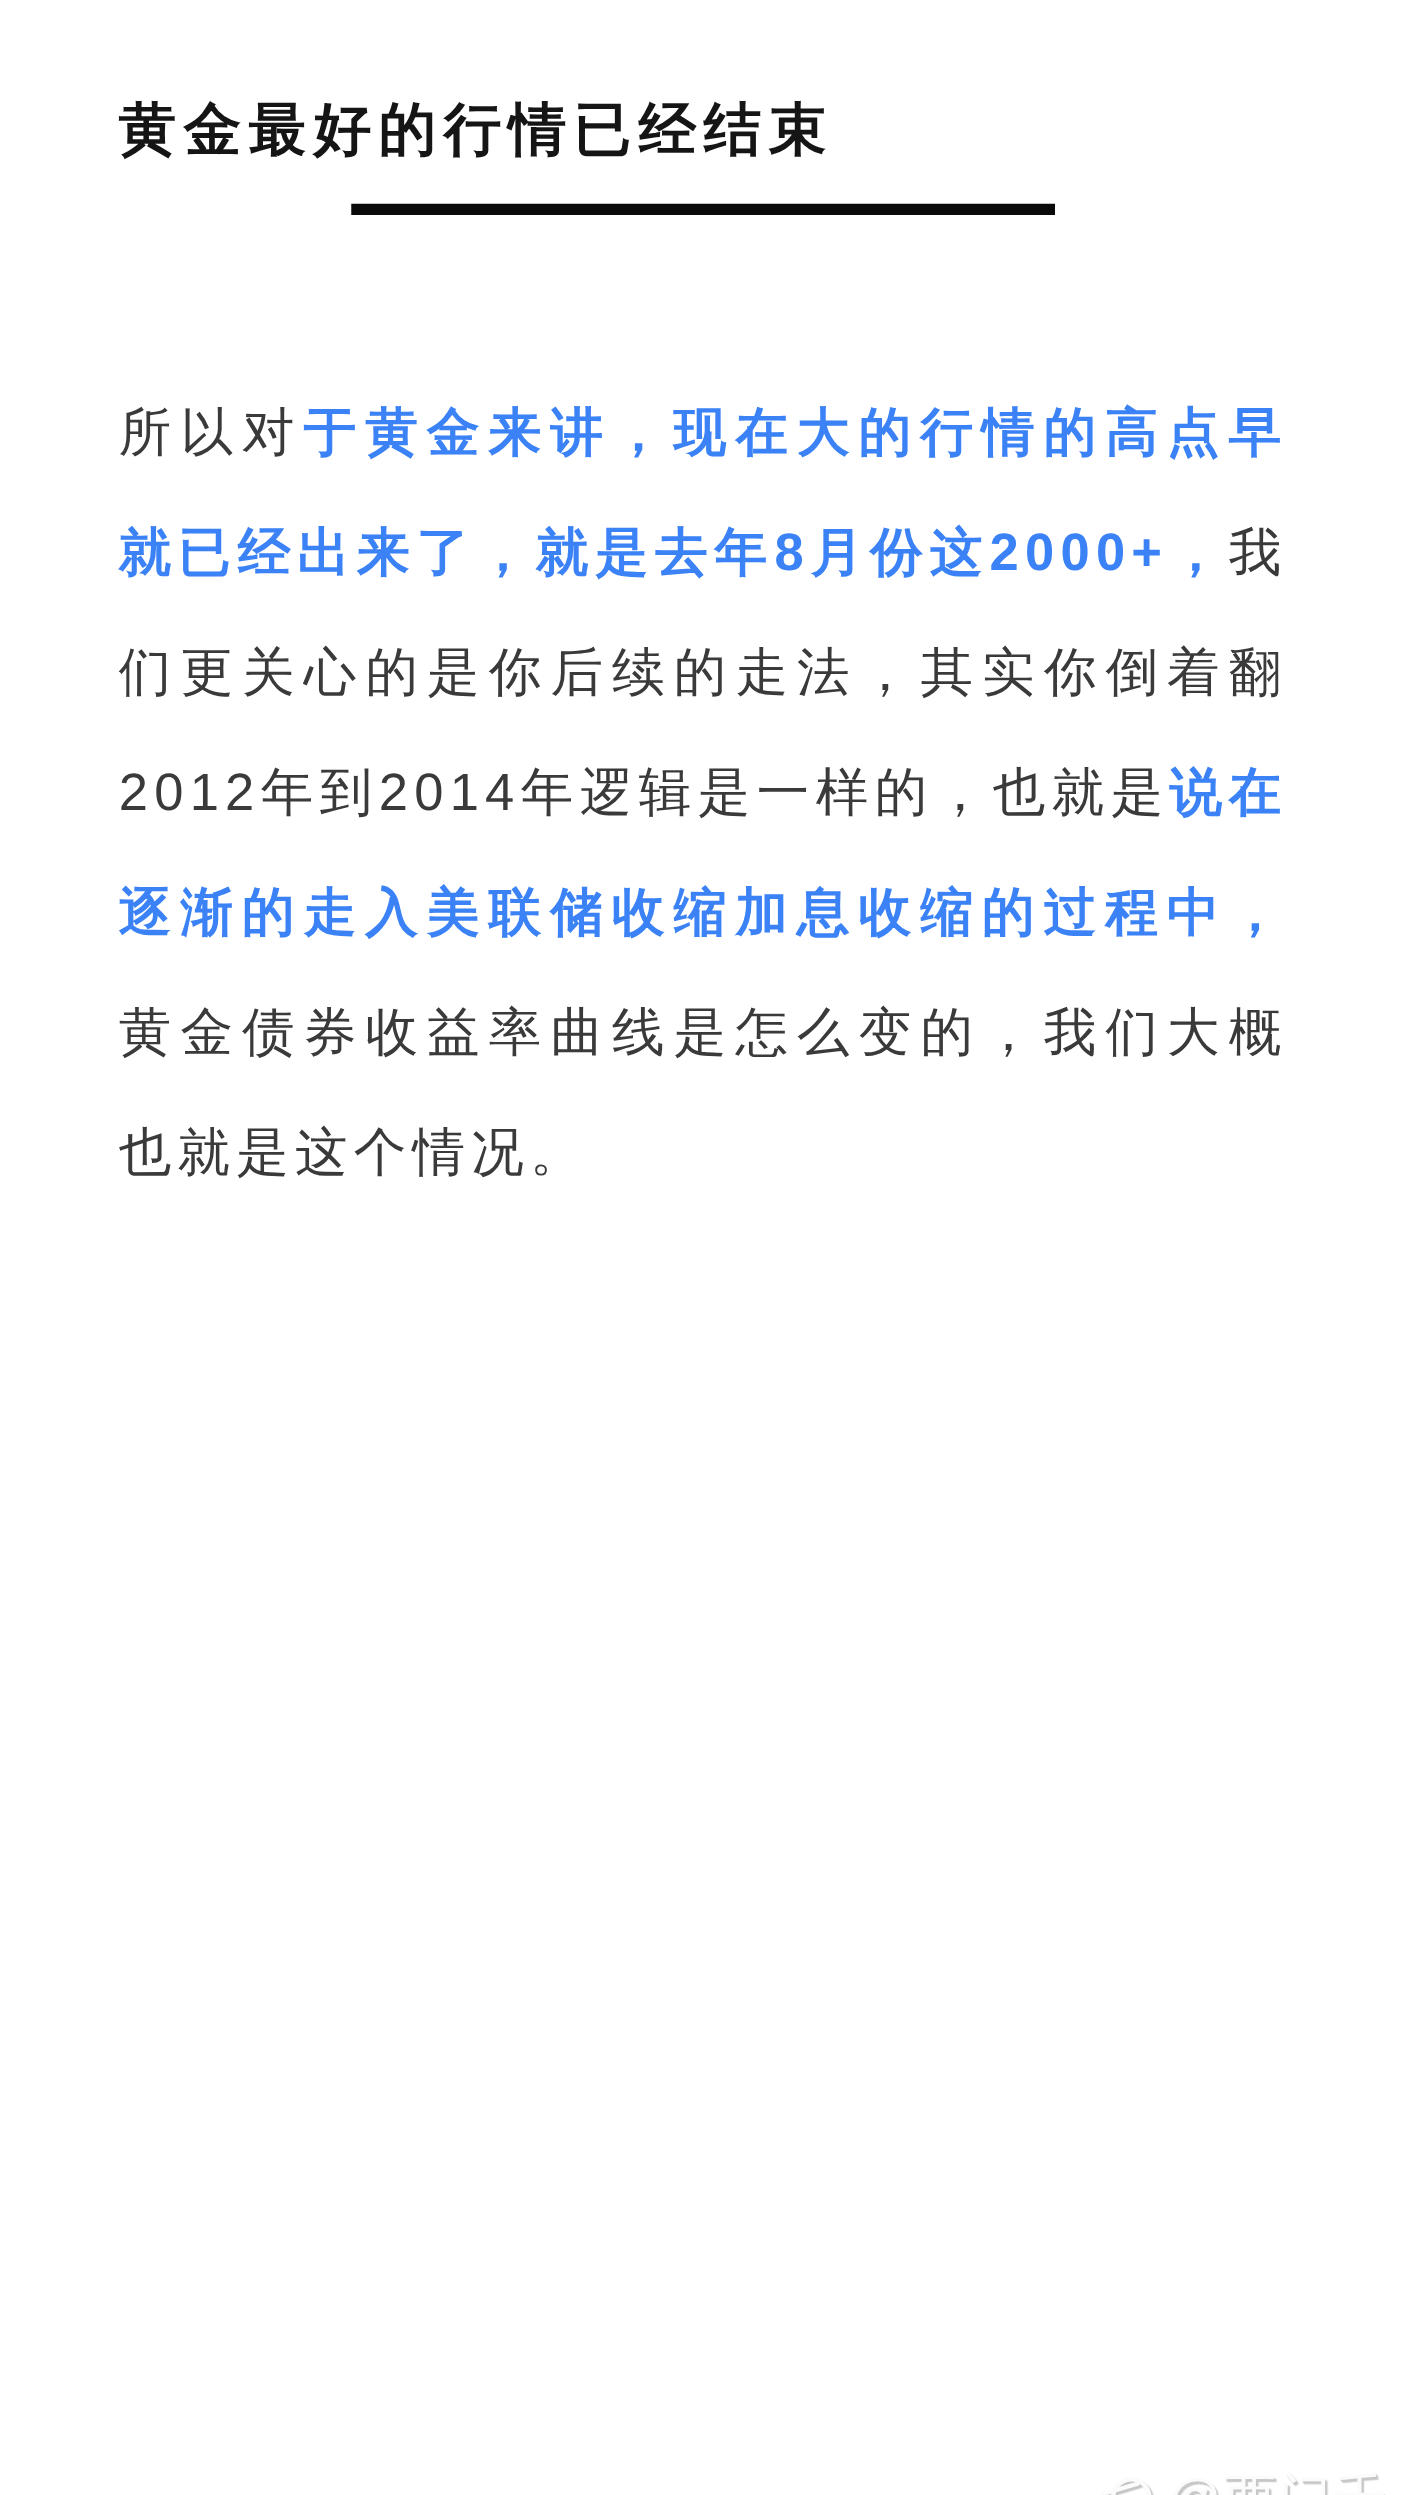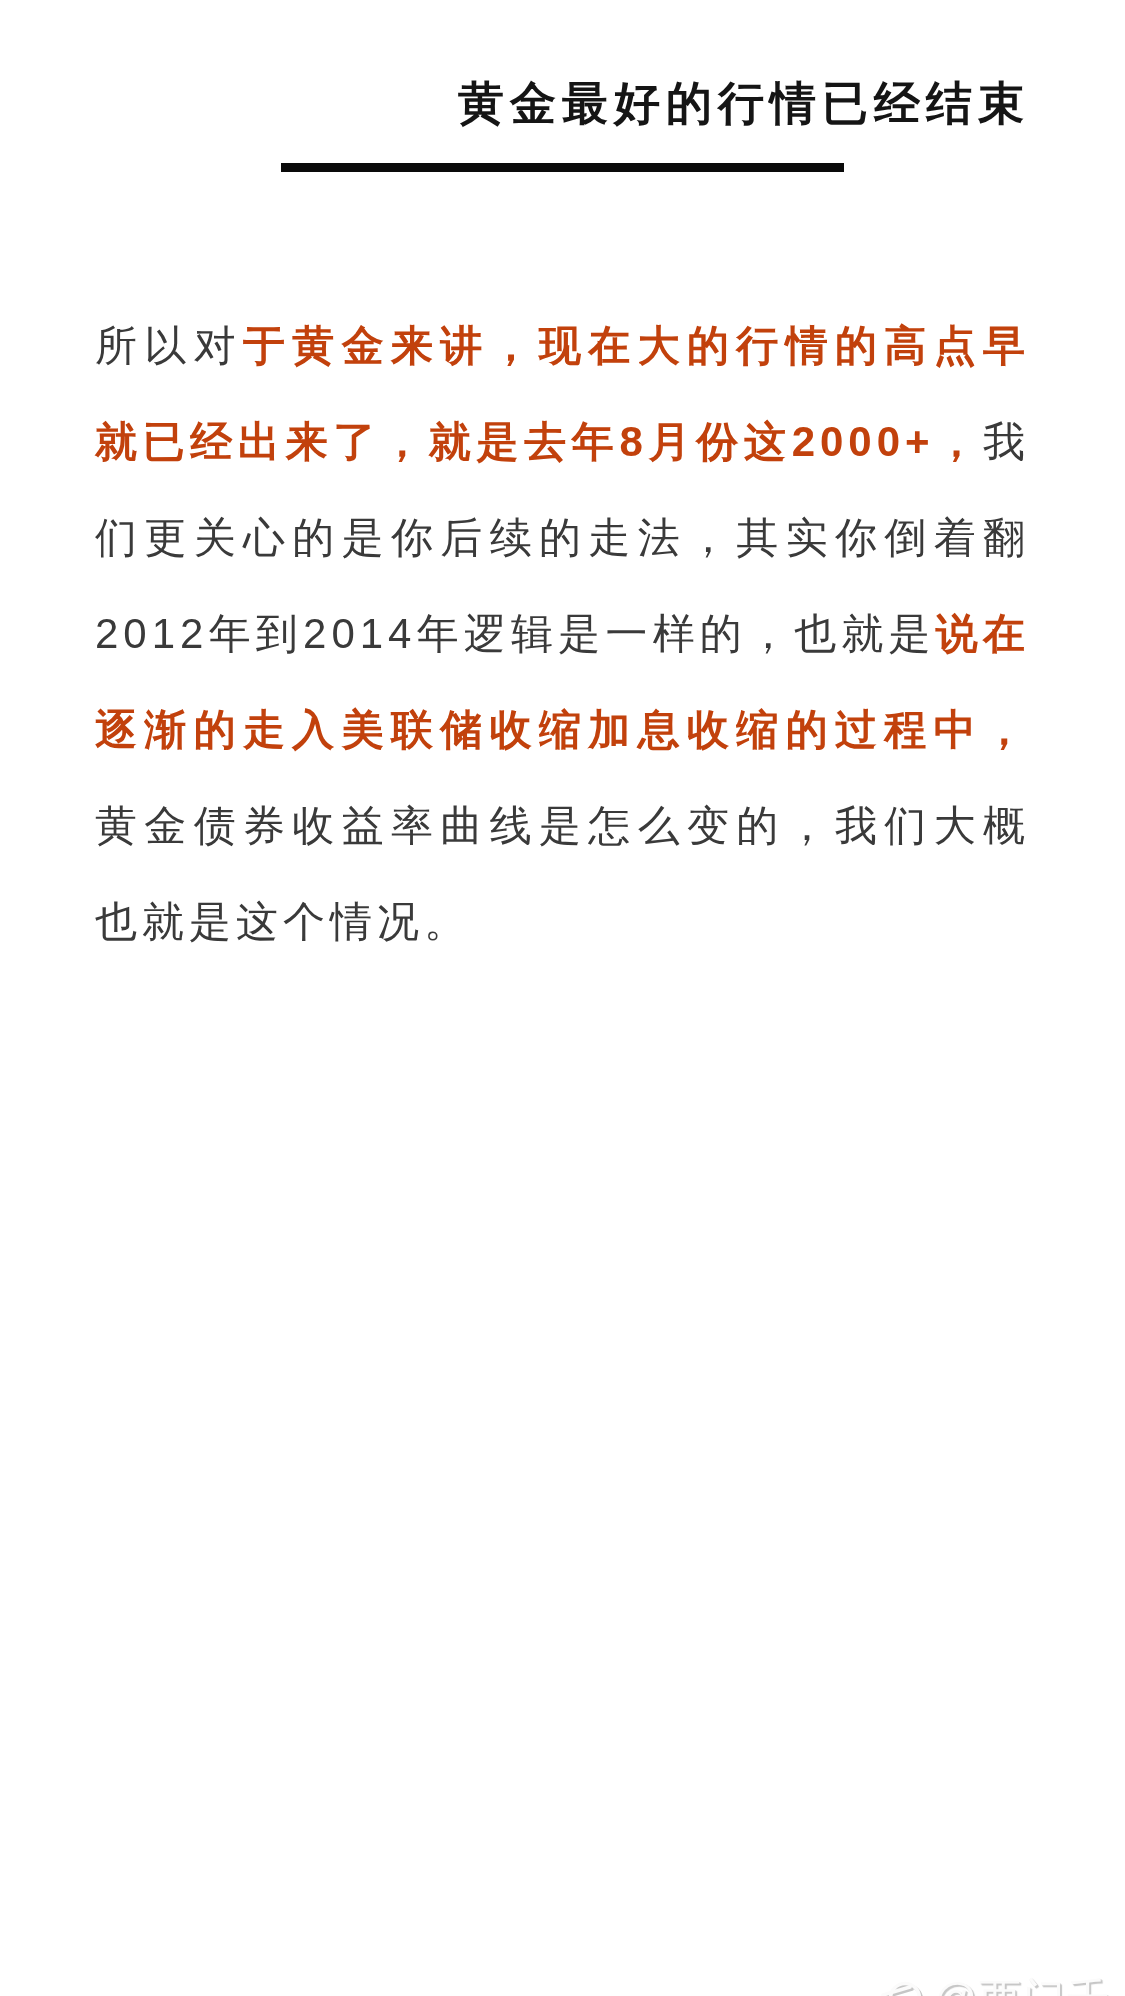--- a/index.html
+++ b/index.html
@@ -11,21 +11,21 @@
     overflow: hidden;
     font-family: "Liberation Sans", "DejaVu Sans", sans-serif;
   }
   .page {
     width: 1125px;
     height: 1996px;
     position: relative;
   }
   .page-title {
     margin: 70px 95px 0 95px;
-    text-align: right;
+    text-align: left;
     font-size: 46px;
     line-height: 66px;
     font-weight: 700;
     letter-spacing: 6px;
     color: #151515;
     white-space: nowrap;
   }
   .title-underline {
     width: 563px;
     height: 9px;
@@ -42,21 +42,21 @@
     text-justify: inter-character;
   }
   .article p {
     margin: 0 0 96px 0;
   }
   .article p:last-child {
     margin-bottom: 0;
   }
   .article .bold {
     font-weight: 700;
-    color: #c2410c;
+    color: #3b82f6;
   }
   .watermark {
     position: absolute;
     top: 1901px;
     right: 14px;
     display: flex;
     align-items: center;
     gap: 8px;
     font-size: 42px;
     letter-spacing: 2px;

